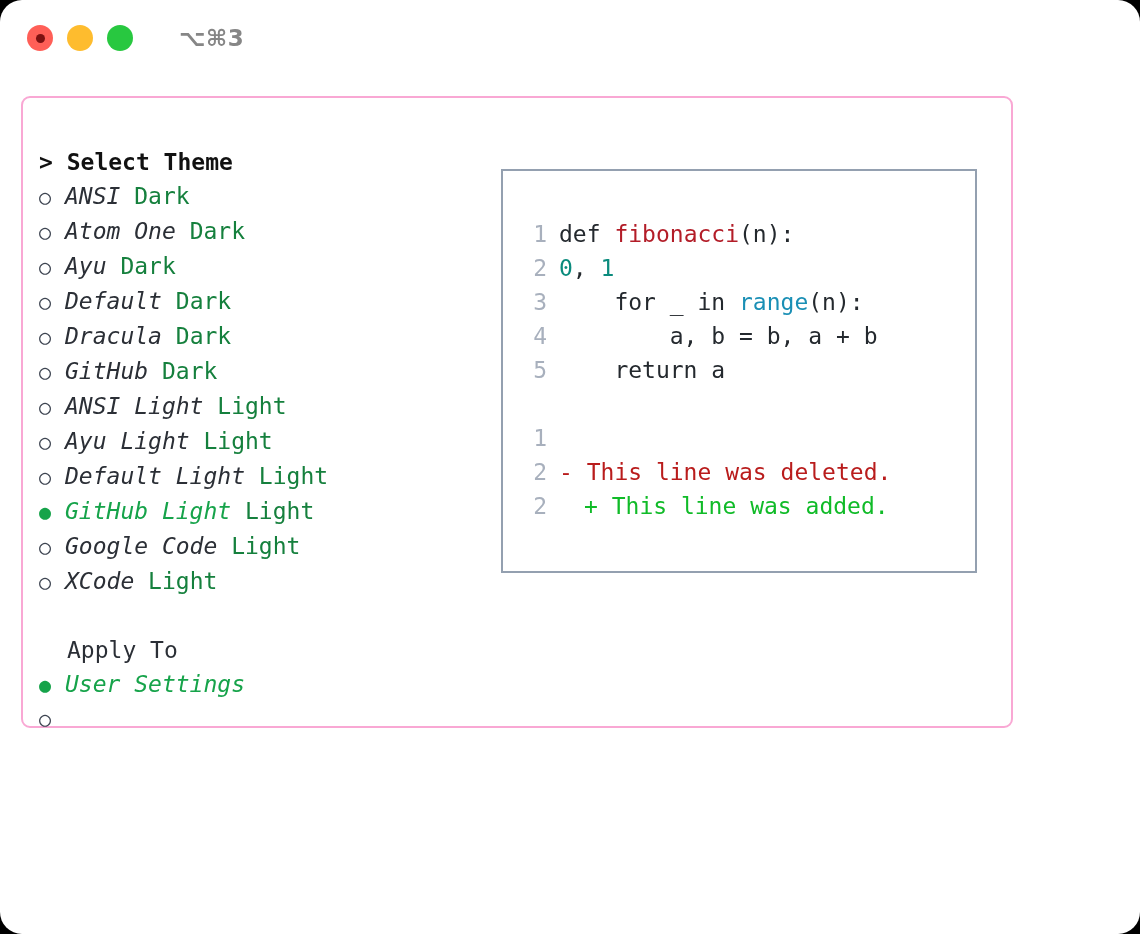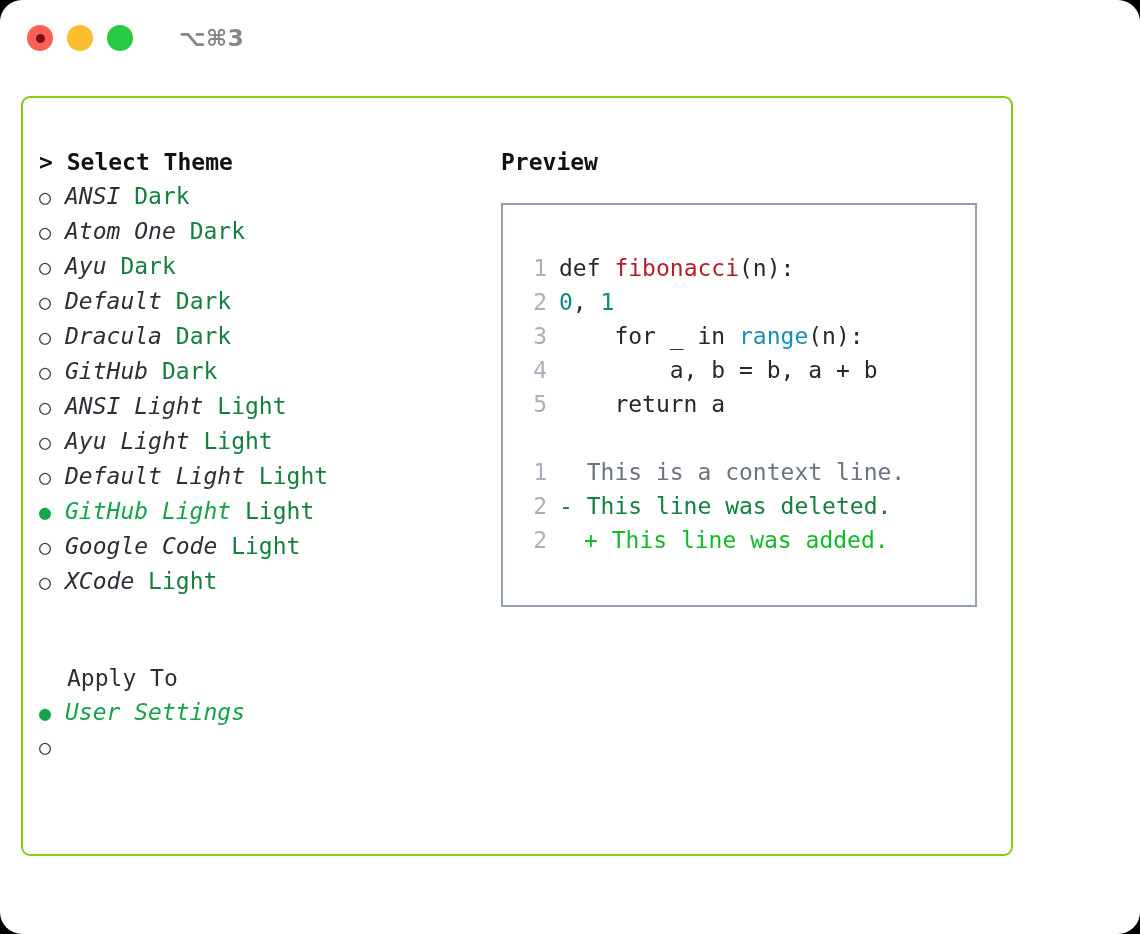--- a/index.html
+++ b/index.html
@@ -68,22 +68,22 @@
     letter-spacing: 0.5px;
     font-family: "DejaVu Sans", "Liberation Sans", sans-serif;
   }
 
   
   .panel {
     position: absolute;
     left: 21px;
     top: 96px;
     width: 992px;
-    height: 760px;
-    border: 2px solid #84cc16;
+    height: 632px;
+    border: 2px solid #f9a8d4;
     border-radius: 9px;
     box-sizing: border-box;
     background: #ffffff;
   }
 
   .content {
     position: absolute;
     left: 0;
     top: 0;
     width: 100%;
@@ -124,21 +124,20 @@
   .opt-suffix { color: #15803d; }
 
   .spacer-row { height: 34px; }
 
   .apply-title {
     font-size: 23px;
     color: #2b2f36;
     line-height: 34px;
     padding-left: 28px;
     white-space: pre;
-    margin-top: 28px;
   }
 
   .hint {
     margin-top: 34px;
     font-size: 23px;
     color: #a8b0bd;
     line-height: 34px;
     width: 410px;
     white-space: normal;
   }
@@ -179,21 +178,21 @@
     text-align: right;
     color: #a8b0bd;
     margin-right: 12px;
   }
   .codetext { color: #24292e; }
   .tok-fn   { color: #b31d28; }
   .tok-num  { color: #0b8b7d; }
   .tok-call { color: #1a8fb5; }
   .diff-gap { height: 34px; }
   .diff-ctx { color: #6b7280; }
-  .diff-del { color: #15803d; }
+  .diff-del { color: #b91c1c; }
   .diff-add { color: #10bb28; margin-left: 25px; }
 </style>
 </head>
 <body>
 
 <div class="window">
 
   <div class="titlebar">
     <div class="lights">
       <div class="light red">
@@ -230,32 +229,31 @@
 
         <div class="apply-title">Apply To</div>
         <div class="opt-list" id="apply-list">
             <div class="opt-row"><span class="marker selected">●</span><span class="opt-label selected">User Settings</span></div>
             <div class="opt-row"><span class="marker">○</span></div>
           </div>
 
       </div>
 
       <div class="right-col">
-        <div class="preview-title">Preview</div>
         <div class="preview-box">
           <div id="code-block">
               <div class="code-line"><span class="lineno">1</span><span class="codetext">def </span><span class="tok-fn">fibonacci</span><span class="codetext">(n):</span></div>
               <div class="code-line"><span class="lineno">2</span><span class="tok-num">0</span><span class="codetext">, </span><span class="tok-num">1</span></div>
               <div class="code-line"><span class="lineno">3</span><span class="codetext">    for _ in </span><span class="tok-call">range</span><span class="codetext">(n):</span></div>
               <div class="code-line"><span class="lineno">4</span><span class="codetext">        a, b = b, a + b</span></div>
               <div class="code-line"><span class="lineno">5</span><span class="codetext">    return a</span></div>
             </div>
           <div class="diff-gap"></div>
           <div id="diff-block">
-              <div class="code-line"><span class="lineno">1</span><span class="diff-ctx">  This is a context line.</span></div>
+              <div class="code-line"><span class="lineno">1</span></div>
               <div class="code-line"><span class="lineno">2</span><span class="diff-del">- This line was deleted.</span></div>
               <div class="code-line"><span class="lineno">2</span><span class="diff-add">+ This line was added.</span></div>
             </div>
         </div>
       </div>
 
     </div>
   </div>
 </div>
 

